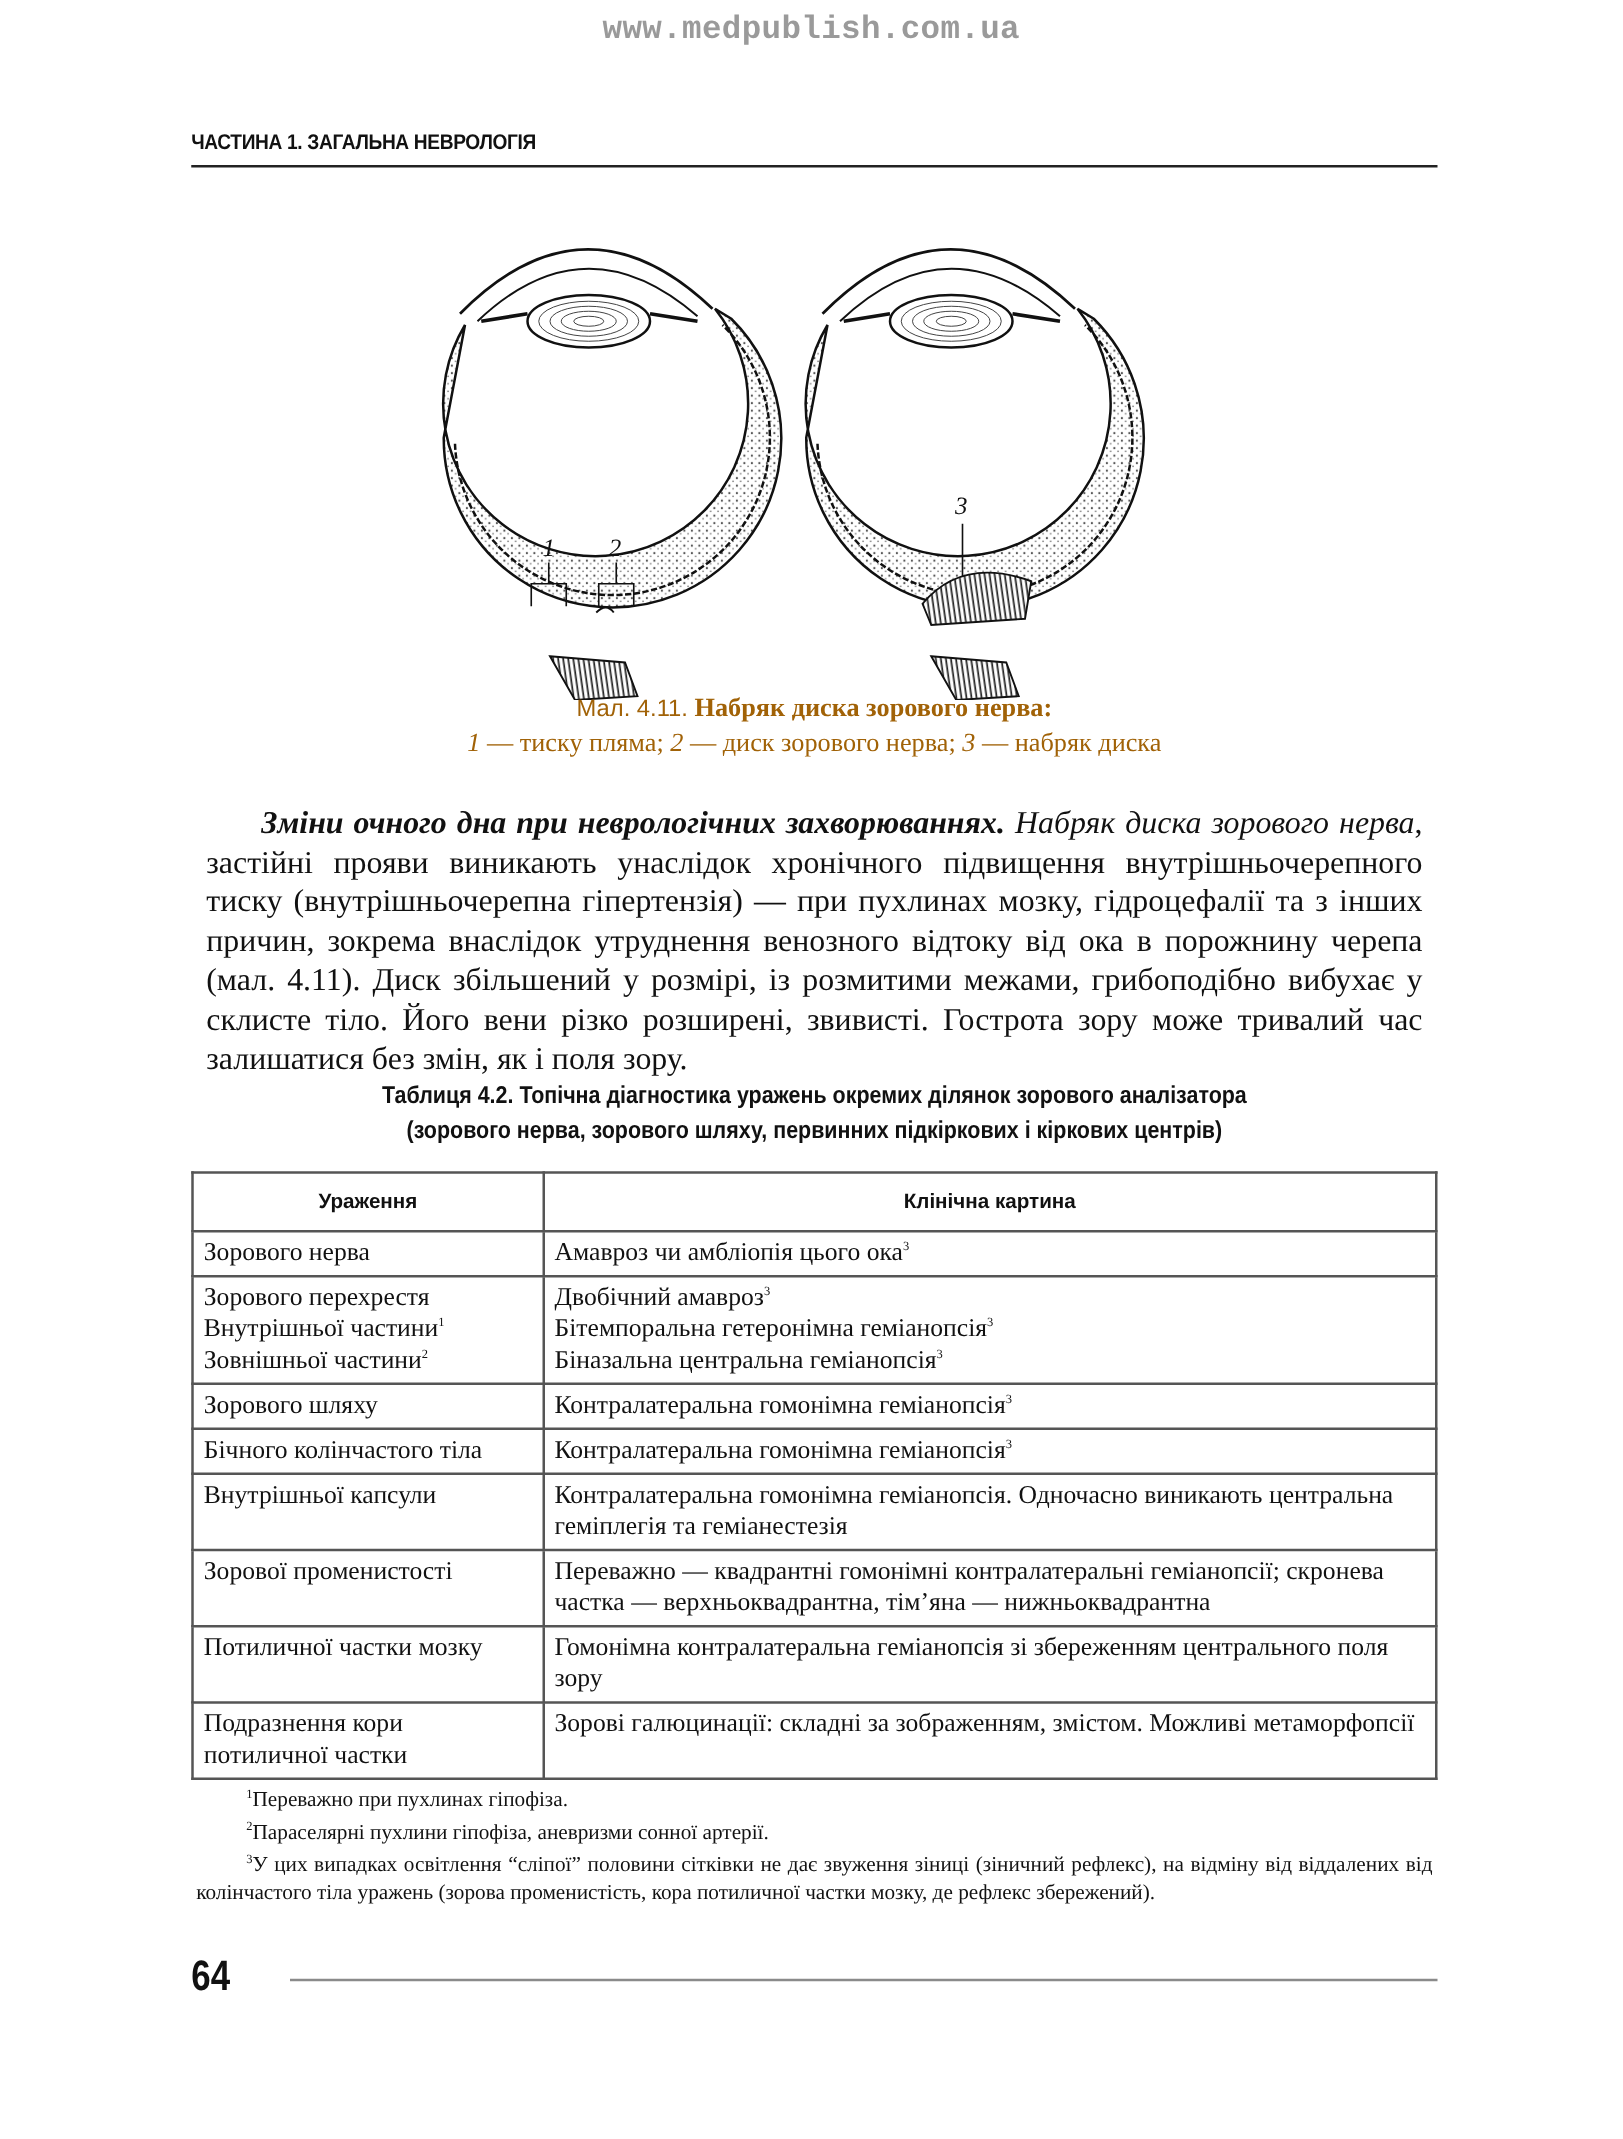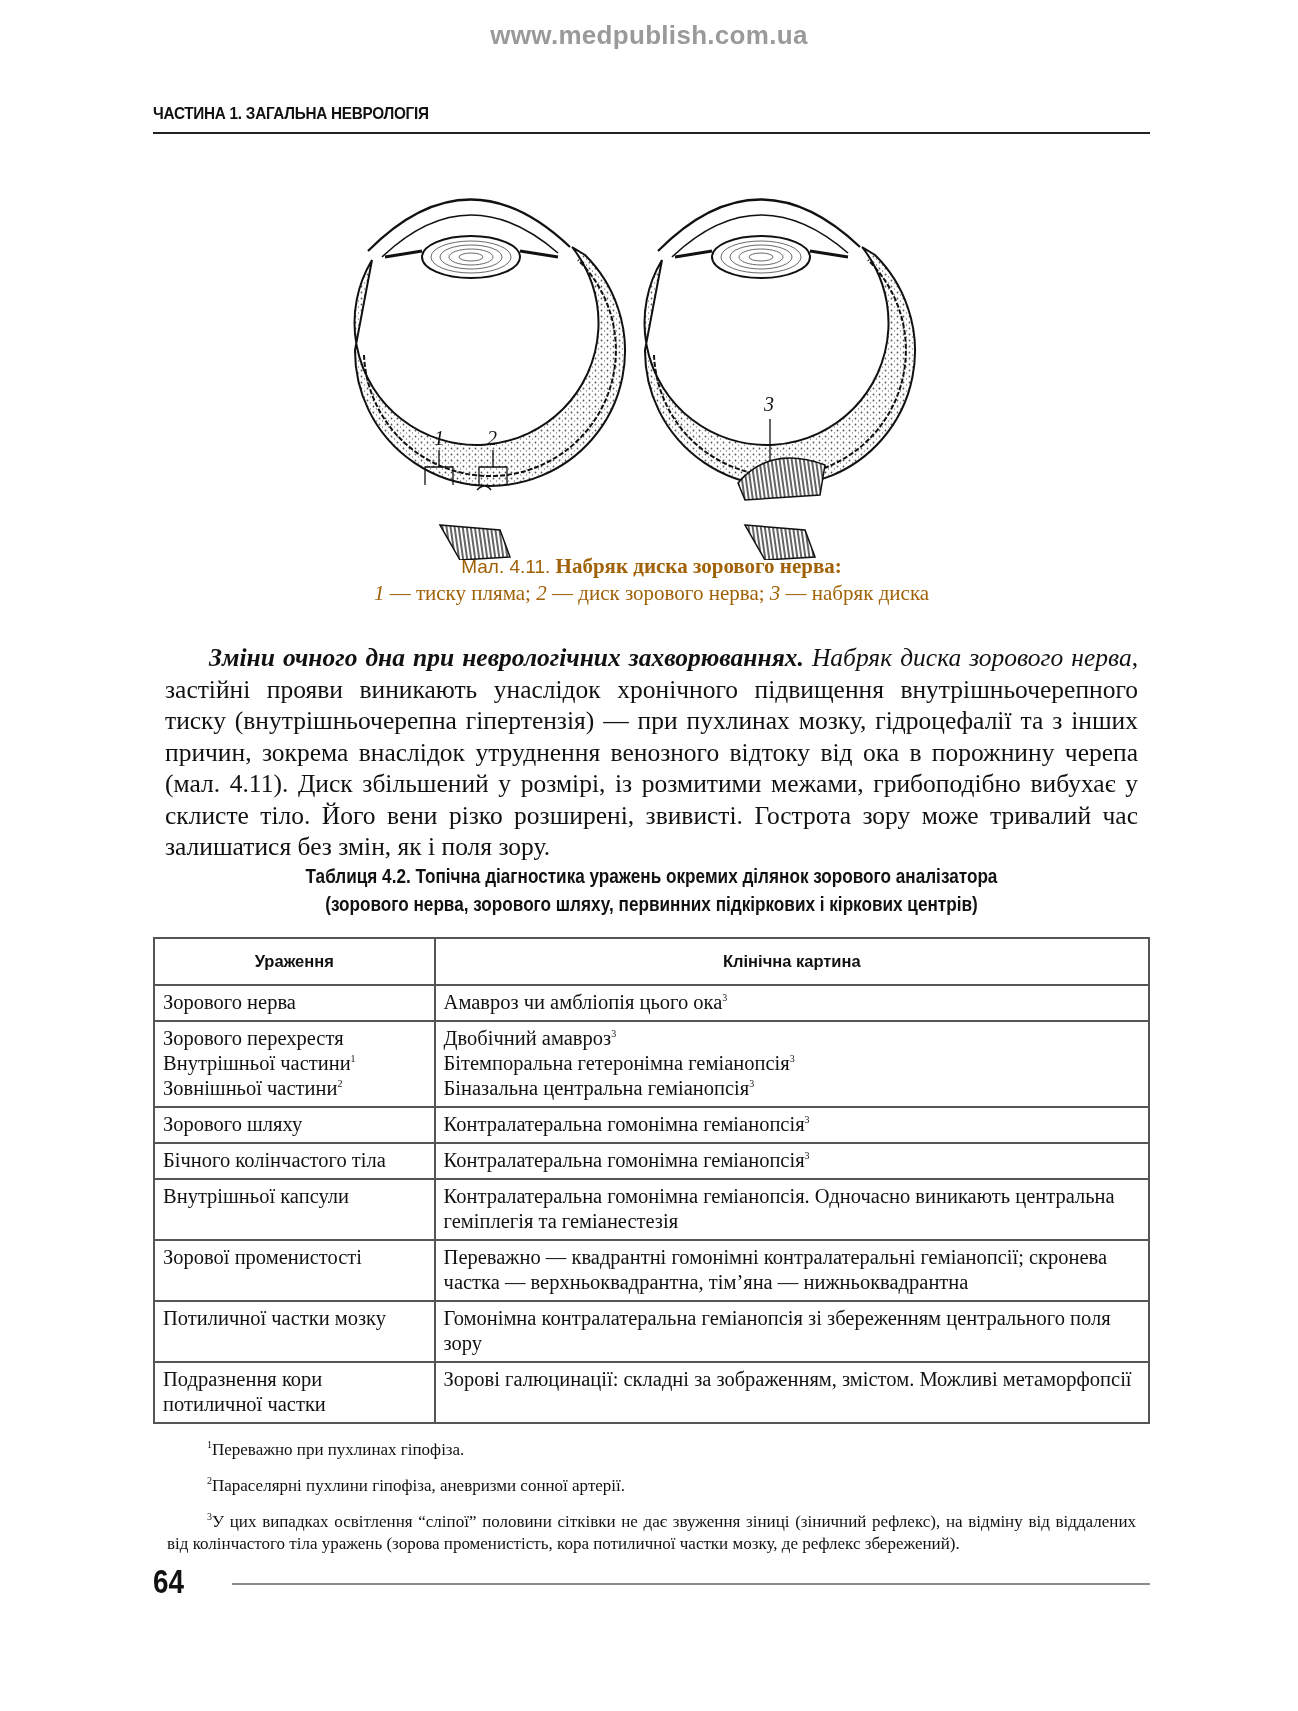--- a/index.html
+++ b/index.html
@@ -1,21 +1,21 @@
 <!DOCTYPE html>
 <html><head>
 <meta charset="utf-8">
 <style>
   html, body { margin: 0; padding: 0; background: #ffffff; }
   body { width: 1298px; height: 1711px; position: relative; overflow: hidden; color: #1a1a1a; }
   .abs { position: absolute; }
 
   .wm-top {
-    left: 0; width: 1298px; top: 20px; text-align: center;
-    font-family: Liberation Sans, sans-serif; font-weight: bold;
+    left: 0; width: 1298px; top: 8px; text-align: center;
+    font-family: Liberation Mono, monospace; font-weight: bold;
     font-size: 26px; color: #9a9a9a; letter-spacing: 0.3px;
   }
   .running-head {
     left: 153px; top: 104px;
     font-family: "Liberation Sans", sans-serif; font-weight: bold;
     font-size: 17px; letter-spacing: -0.3px; color: #111;
     transform: scaleX(0.9); transform-origin: left center;
   }
   .head-rule { left: 153px; top: 132px; width: 997px; height: 2px; background: #222; }
 
@@ -42,21 +42,21 @@
   table.main { position: absolute; left: 153px; top: 937px; width: 997px; border-collapse: collapse;
     font-family: "Liberation Serif", serif; font-size: 20.5px; line-height: 25px; color: #111; border-radius: 30px; }
   table.main th, table.main td { border: 2px solid #555; padding: 4px 8px 5px 8px; vertical-align: top; text-align: left; }
   table.main th { font-family: "Liberation Sans", sans-serif; font-weight: bold; font-size: 16.5px; text-align: center; padding: 10px 8px 10px 8px; }
   table.main col.c1 { width: 281px; }
   table.main col.c2 { width: 716px; }
   sup { font-size: 10px; vertical-align: super; line-height: 0; }
 
   .notes { left: 153px; width: 997px; top: 1425px;
     font-family: "Liberation Serif", serif; font-size: 17px; line-height: 22px; color: #111; text-align: justify; }
-  .notes p { margin: 14px; text-indent: 40px; }
+  .notes p { margin: 4px; text-indent: 40px; }
 
   .page-num { left: 153px; top: 1562px; font-family: "Liberation Sans", sans-serif; font-weight: bold;
     font-size: 34px; color: #111; transform: scaleX(0.82); transform-origin: left center; }
   .foot-rule { left: 232px; top: 1583px; width: 918px; height: 2px; background: #8a8a8a; }
 
   .wm-bottom { left: 0; width: 1298px; top: 1725px; text-align: center;
     font-family: "Liberation Sans", sans-serif; font-weight: bold; font-size: 36px; color: #9a9a9a; }
 </style>
 </head>
 <body>

